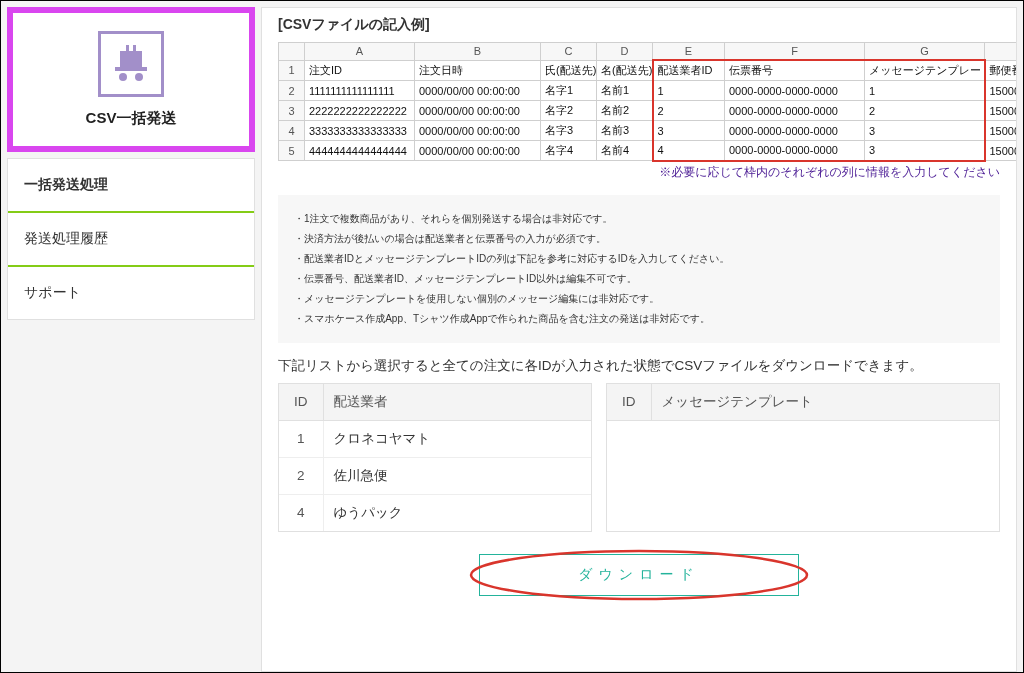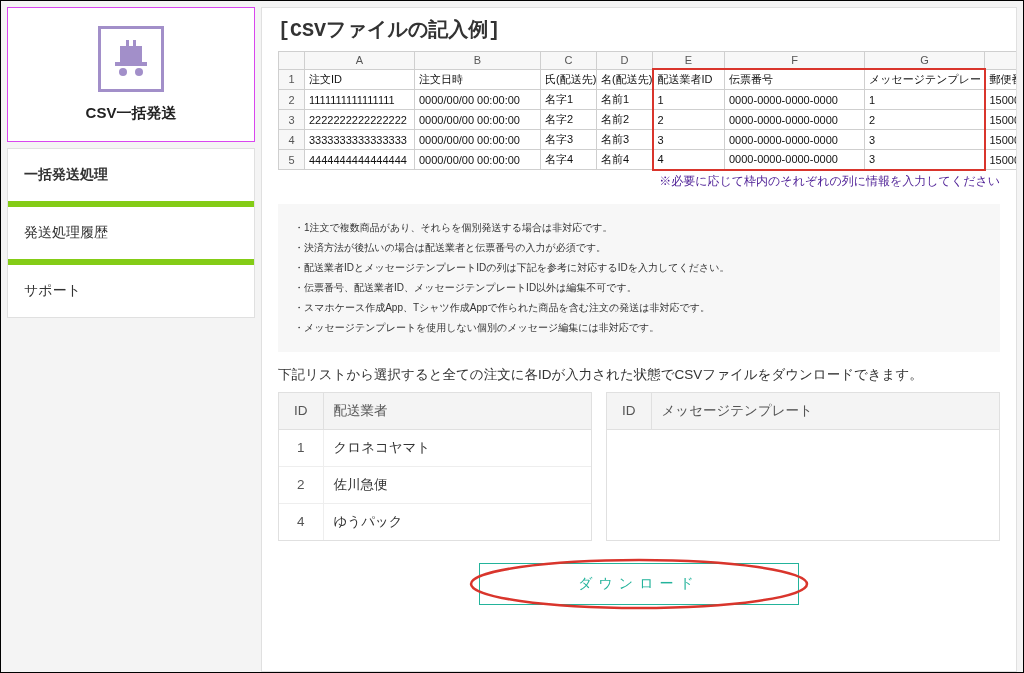--- a/index.html
+++ b/index.html
@@ -23,21 +23,21 @@
   
   .sidebar {
     width: 248px;
     flex-shrink: 0;
     display: flex;
     flex-direction: column;
     gap: 6px;
   }
   .sidebar-header {
     background: #fff;
-    border: 1px solid #d946ef;
+    border: 6px solid #d946ef;
     padding: 18px 10px 18px 10px;
     text-align: center;
   }
   .logo-box {
     width: 66px;
     height: 66px;
     border: 3px solid #a28fc9;
     margin: 0 auto 12px auto;
     display: flex;
     align-items: center;
@@ -48,43 +48,42 @@
     font-weight: 700;
     font-size: 15px;
     color: #222;
   }
   .nav {
     background: #fff;
     border: 1px solid #e0e0e0;
   }
   .nav-item {
     padding: 17px 16px;
-    border-bottom: 6px solid #84cc16;
+    border-bottom: 2px solid #84cc16;
     font-size: 14px;
     color: #333;
     cursor: pointer;
   }
   .nav-item:last-child { border-bottom: none; }
   .nav-item.bold { font-weight: 700; }
 
   
   .main {
     flex: 1;
     background: #fff;
     border: 1px solid #e0e0e0;
     padding: 8px 16px 12px 16px;
     overflow: hidden;
     position: relative;
   }
   .section-title {
     font-weight: 700;
-    font-size: 20px;
+    font-size: 14px;
     margin-bottom: 8px;
     color: #333;
-    font-family: Liberation Mono, monospace;
   }
 
   
   .sheet-wrap { font-size: 11px; color:#111; }
   .sheet {
     border-collapse: collapse;
     width: 100%;
     table-layout: fixed;
   }
   .sheet th, .sheet td {
@@ -316,22 +315,22 @@
         </tbody>
       </table>
       <div class="note-red">※必要に応じて枠内のそれぞれの列に情報を入力してください</div>
     </div>
 
     <div class="info-box">
       <div>・1注文で複数商品があり、それらを個別発送する場合は非対応です。</div>
       <div>・決済方法が後払いの場合は配送業者と伝票番号の入力が必須です。</div>
       <div>・配送業者IDとメッセージテンプレートIDの列は下記を参考に対応するIDを入力してください。</div>
       <div>・伝票番号、配送業者ID、メッセージテンプレートID以外は編集不可です。</div>
+      <div>・メッセージテンプレートを使用しない個別のメッセージ編集には非対応です。</div>
       <div>・スマホケース作成App、Tシャツ作成Appで作られた商品を含む注文の発送は非対応です。</div>
-      <div>・メッセージテンプレートを使用しない個別のメッセージ編集には非対応です。</div>
     </div>
 
     <div class="below-note">下記リストから選択すると全ての注文に各IDが入力された状態でCSVファイルをダウンロードできます。</div>
 
     <div class="two-col">
       <div class="panel panel-left">
         <table class="tbl">
           <thead>
             <tr>
               <th class="idcol">ID</th>

